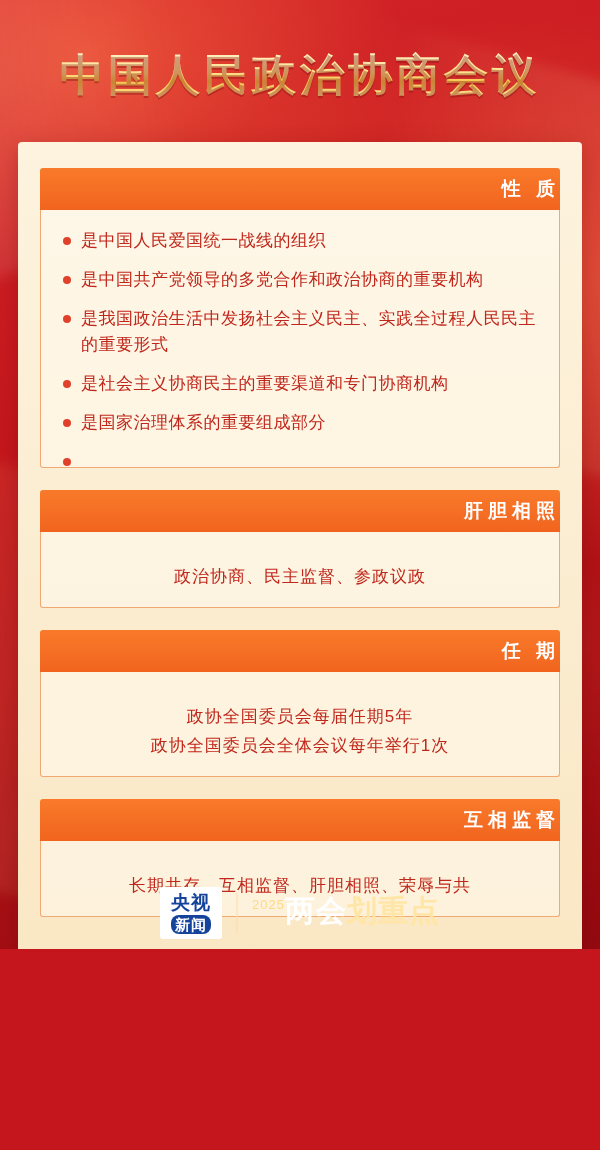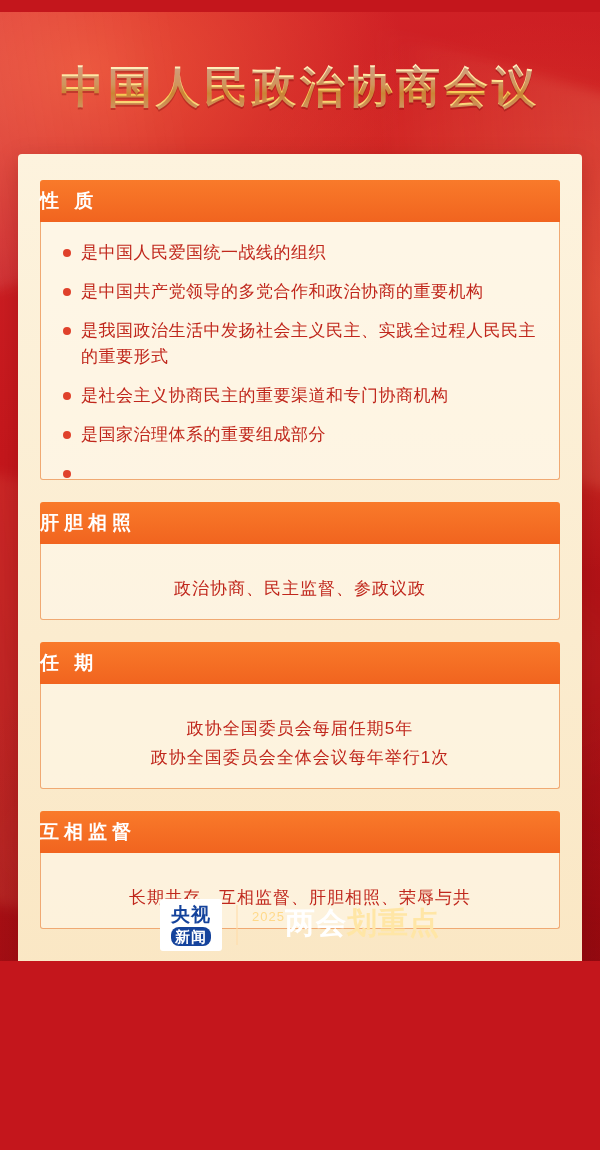--- a/index.html
+++ b/index.html
@@ -16,21 +16,20 @@
   .poster {
     position: relative;
     width: 600px;
     height: 949px;
     background:
       radial-gradient(ellipse 520px 380px at 14% 6%, rgba(255,120,70,0.55) 0%, rgba(220,40,35,0.0) 62%),
       radial-gradient(ellipse 620px 460px at 92% 30%, rgba(255,110,60,0.42) 0%, rgba(200,25,30,0.0) 60%),
       radial-gradient(ellipse 700px 520px at 50% 100%, rgba(150,8,16,0.75) 0%, rgba(180,20,24,0.0) 65%),
       linear-gradient(160deg, #d5262a 0%, #c5171c 38%, #b01216 70%, #9c0d12 100%);
     overflow: hidden;
-    margin-top: 12px;
   }
   
   .fold {
     position: absolute;
     pointer-events: none;
     background: linear-gradient(100deg, rgba(255,255,255,0.14), rgba(255,255,255,0.0) 70%);
     filter: blur(6px);
   }
   .fold.f1 { left: -120px; top: -60px; width: 420px; height: 300px; transform: rotate(-18deg); }
   .fold.f2 { right: -160px; top: 60px; width: 520px; height: 380px; transform: rotate(16deg);
@@ -75,21 +74,21 @@
     box-sizing: border-box;
     padding: 26px 22px 24px 22px;
   }
 
   .section { margin-bottom: 22px; }
   .section:last-child { margin-bottom: 0; }
 
   .section-header {
     height: 42px;
     line-height: 42px;
-    text-align: left;
+    text-align: right;
     color: #ffffff;
     font-size: 19px;
     font-weight: bold;
     letter-spacing: 5px;
     background: linear-gradient(180deg, #f97a2a 0%, #f1641f 100%);
     border-radius: 3px 3px 0 0;
   }
   .section-body {
     border: 1px solid #f0a973;
     border-top: none;

